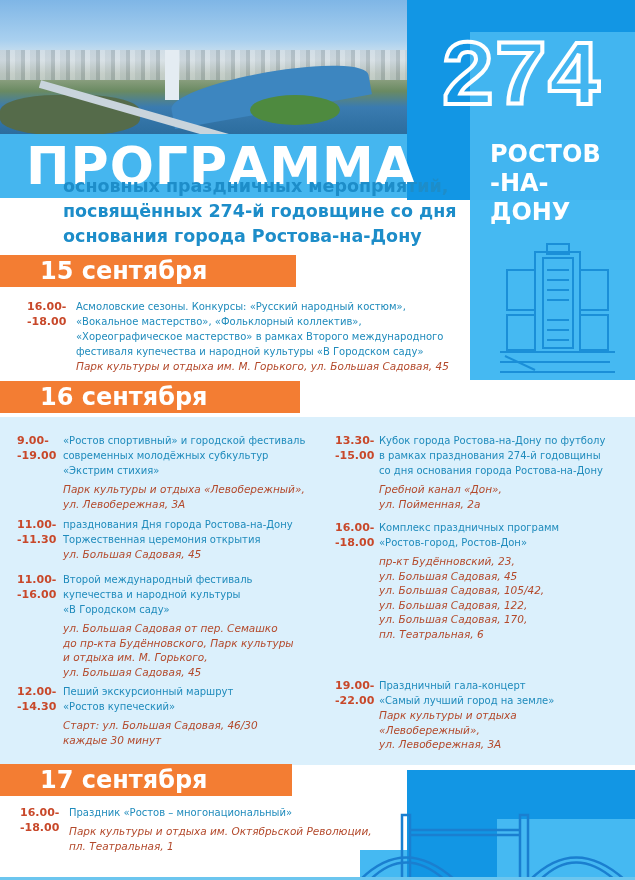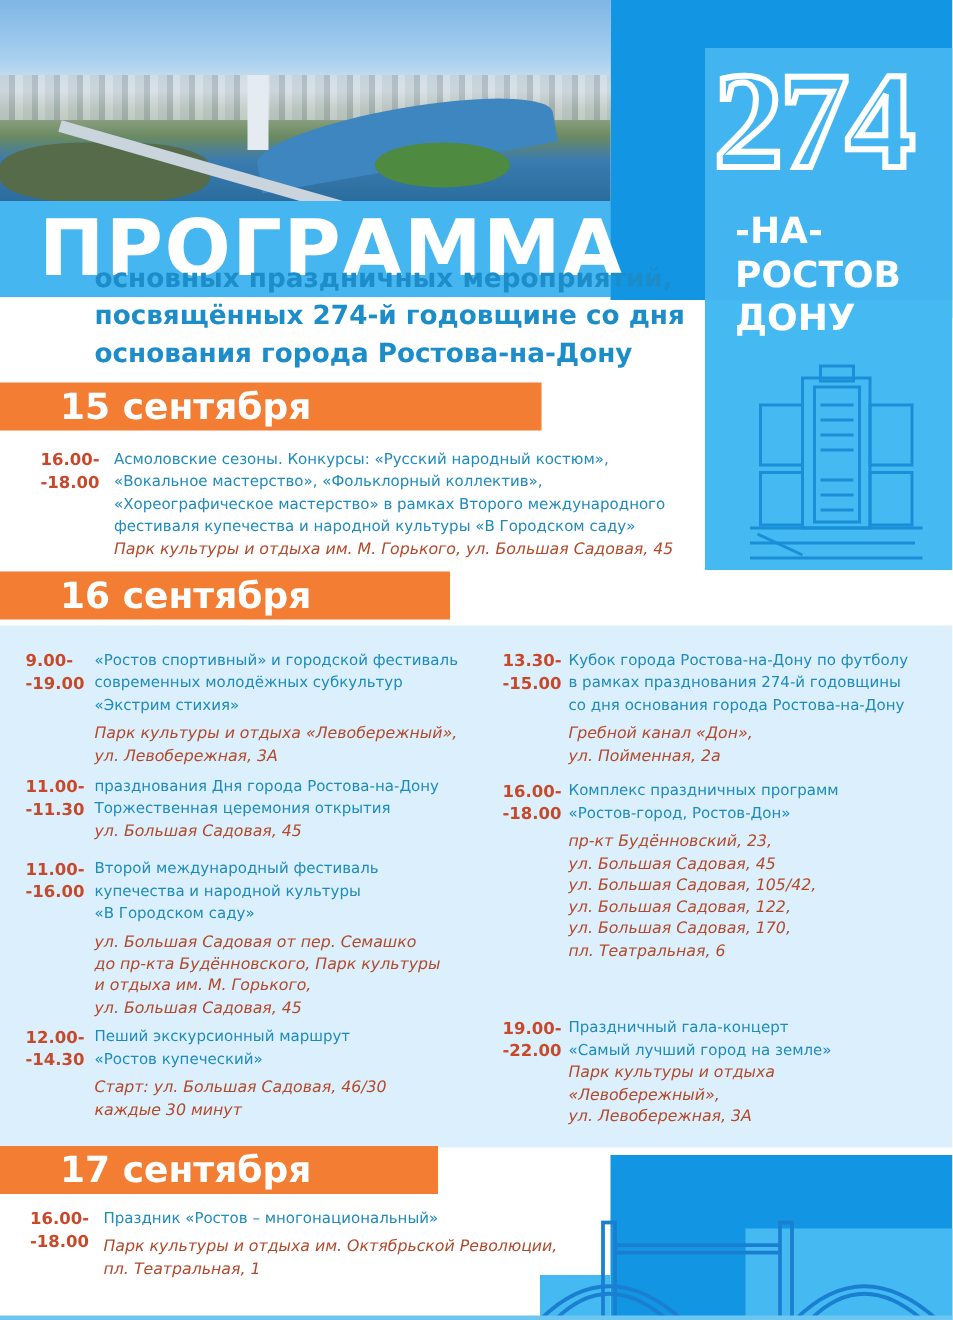--- a/index.html
+++ b/index.html
@@ -21,36 +21,35 @@
     .hero-photo .green1 { position:absolute; left:250px; top:95px; width:90px; height:30px; background:#4e8a3f; border-radius:50%; }
     .hero-photo .green2 { position:absolute; left:0; top:95px; width:140px; height:40px; background:#556b4a; border-radius:40%; }
 
     
     .right-dark { left: 407px; top: 0; width: 228px; height: 200px; background: #1296e4; }
     .right-light { left: 470px; top: 32px; width: 165px; height: 180px; background: #42b5f0; }
     .right-light-col { left: 470px; top: 200px; width: 165px; height: 180px; background: #45b9f2; }
     .num-274 {
       left: 440px; top: 34px; font-size: 92px; font-weight: bold; letter-spacing: -2px;
       color: transparent; -webkit-text-stroke: 4px #ffffff; line-height: 1;
-      font-family: Liberation Serif, serif;
-      margin-left: 36px;
+      font-family: Liberation Mono, monospace;
     }
     .city-name { left: 490px; top: 140px; color: #ffffff; font-weight: bold; font-size: 24px; line-height: 29px; }
 
     
     .title-band { left: 0; top: 134px; width: 407px; height: 64px; background: #45b6ef; }
     .title-band-ext { left: 407px; top: 134px; width: 63px; height: 64px; background: #1296e4; }
     .title-text { left: 26px; top: 136px; color: #ffffff; font-weight: bold; font-size: 52px; letter-spacing: 1px; line-height: 60px; }
 
     .subtitle { left: 40px; top: 172px; color: #1d8dc9; font-weight: bold; font-size: 17.5px; line-height: 25px; top: 174px; margin-left: 23px; }
     .subtitle div { white-space: nowrap; }
 
     
     .ribbon { background: #f37d33; color: #ffffff; font-weight: bold; font-size: 24px; line-height: 32px; padding-left: 40px; height: 32px; }
-    .r1 { left: 0; top: 255px; width: 361px; }
+    .r1 { left: 0; top: 255px; width: 296px; }
     .r2 { left: 0; top: 381px; width: 300px; }
     .r3 { left: 0; top: 764px; width: 292px; }
 
     
     .ev { position: absolute; font-size: 10.5px; }
     .ev .time { position: absolute; left: 0; top: 0; color: #c8482a; font-weight: bold; line-height: 15px; font-size: 11px; }
     .ev .body { position: absolute; }
     .ev .title { color: #1f8bbc; font-weight: normal; line-height: 15px; white-space: nowrap; font-size: 10px; }
     .ev .place { color: #b3492b; font-style: italic; line-height: 14.5px; white-space: nowrap; font-size: 10.5px; }
     .ev .gap { height: 4px; }
@@ -76,22 +75,22 @@
   <div class="river"></div>
   <div class="green2"></div>
   <div class="green1"></div>
   <div class="tower"></div>
   <div class="bridge"></div>
 </div>
 
 <div class="abs num-274">274</div>
 
 <div class="abs city-name">
+  <div>РОСТОВ</div>
   <div>-НА-</div>
-  <div>РОСТОВ</div>
   <div>ДОНУ</div>
 </div>
 
 <svg class="abs" style="left:495px;top:240px" width="125" height="140" viewBox="0 0 125 140">
   <g fill="none" stroke="#1a8fd8" stroke-width="2">
     <rect x="40" y="12" width="45" height="100"></rect>
     <rect x="48" y="18" width="30" height="90"></rect>
     <rect x="52" y="4" width="22" height="10"></rect>
     <rect x="12" y="30" width="28" height="40"></rect>
     <rect x="85" y="30" width="28" height="40"></rect>

